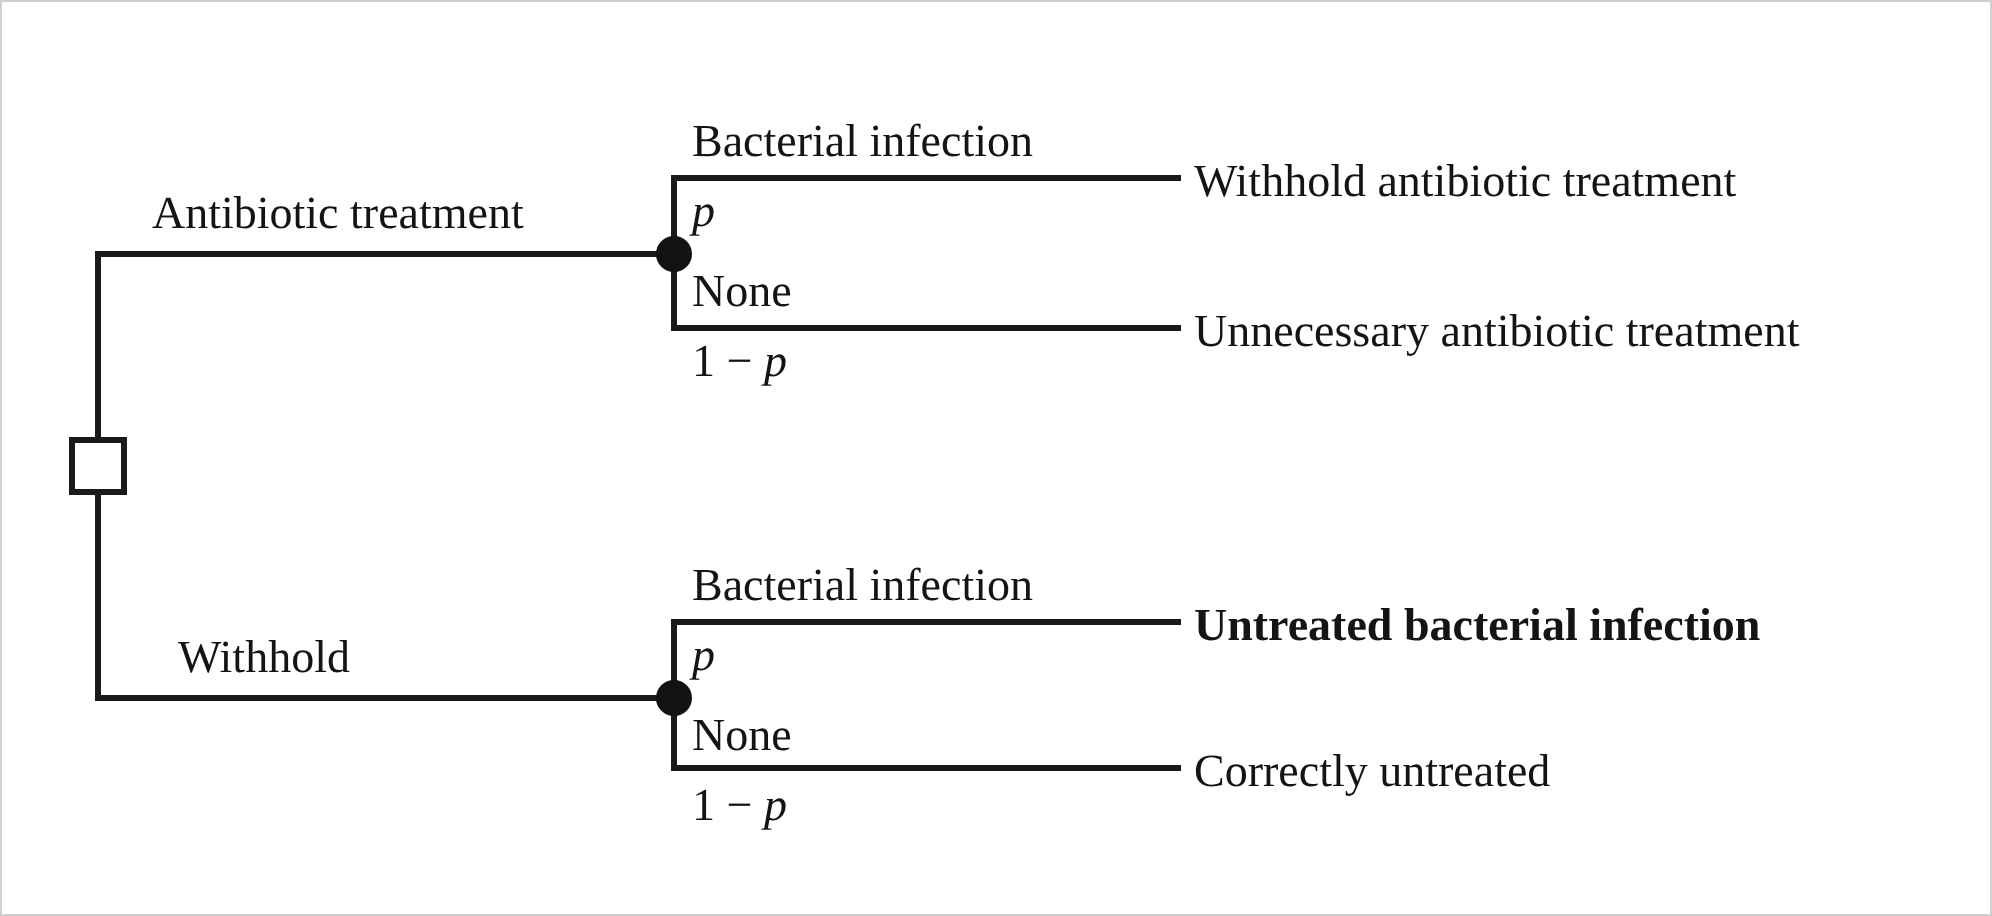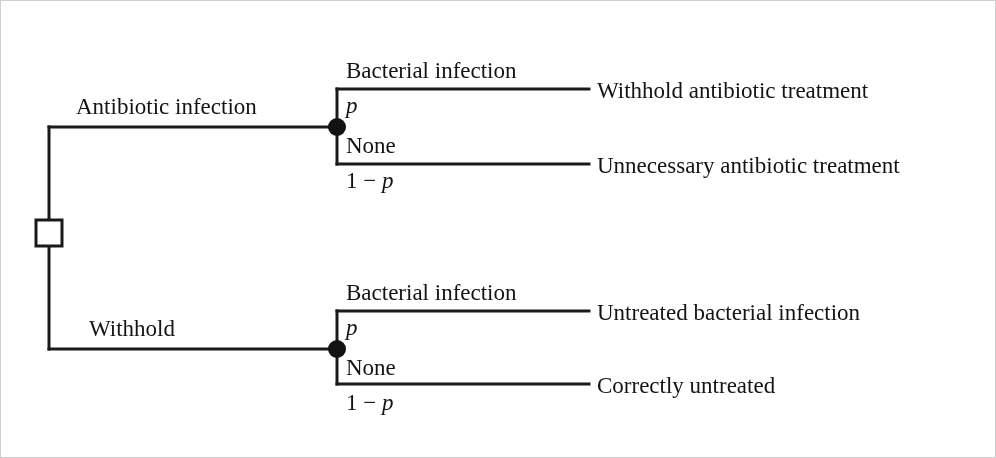--- a/index.html
+++ b/index.html
@@ -81,35 +81,35 @@
     <path class="stroke" d="M 48 348 L 336 348"></path>
 
     <path class="stroke" d="M 336 310 L 336 383"></path>
 
     <path class="stroke" d="M 336 310 L 588 310"></path>
     <path class="stroke" d="M 336 383 L 588 383"></path>
 
     <circle class="chance-dot" cx="336" cy="348" r="9"></circle>
   </svg>
 
-  <div class="lbl" style="left:75px; top:94px;">Antibiotic infection</div>
+  <div class="lbl" style="left:75px; top:94px;">Antibiotic treatment</div>
 
   <div class="lbl" style="left:345px; top:58px;">Bacterial infection</div>
   <div class="lbl lbl-prob" style="left:345px; top:93px;"><span class="ital">p</span></div>
 
   <div class="lbl" style="left:345px; top:133px;">None</div>
   <div class="lbl lbl-prob" style="left:345px; top:168px;"><span>1 − </span><span class="ital">p</span></div>
 
   <div class="lbl" style="left:596px; top:78px;">Withhold antibiotic treatment</div>
   <div class="lbl" style="left:596px; top:153px;font-family:Liberation Serif, serif;">Unnecessary antibiotic treatment</div>
 
   <div class="lbl" style="left:65px; top:316px;margin-left:23px;">Withhold</div>
 
   <div class="lbl" style="left:345px; top:280px;">Bacterial infection</div>
   <div class="lbl lbl-prob" style="left:345px; top:315px;"><span class="ital">p</span></div>
 
   <div class="lbl" style="left:345px; top:355px;">None</div>
   <div class="lbl lbl-prob" style="left:345px; top:390px;"><span>1 − </span><span class="ital">p</span></div>
 
-  <div class="lbl" style="left:596px; top:300px;">Untreated bacterial infection</div>
+  <div class="lbl" style="left:596px; top:300px;font-weight:bold;">Untreated bacterial infection</div>
   <div class="lbl" style="left:596px; top:373px;text-align:center;">Correctly untreated</div>
 
 </div>
 
 </body></html>

